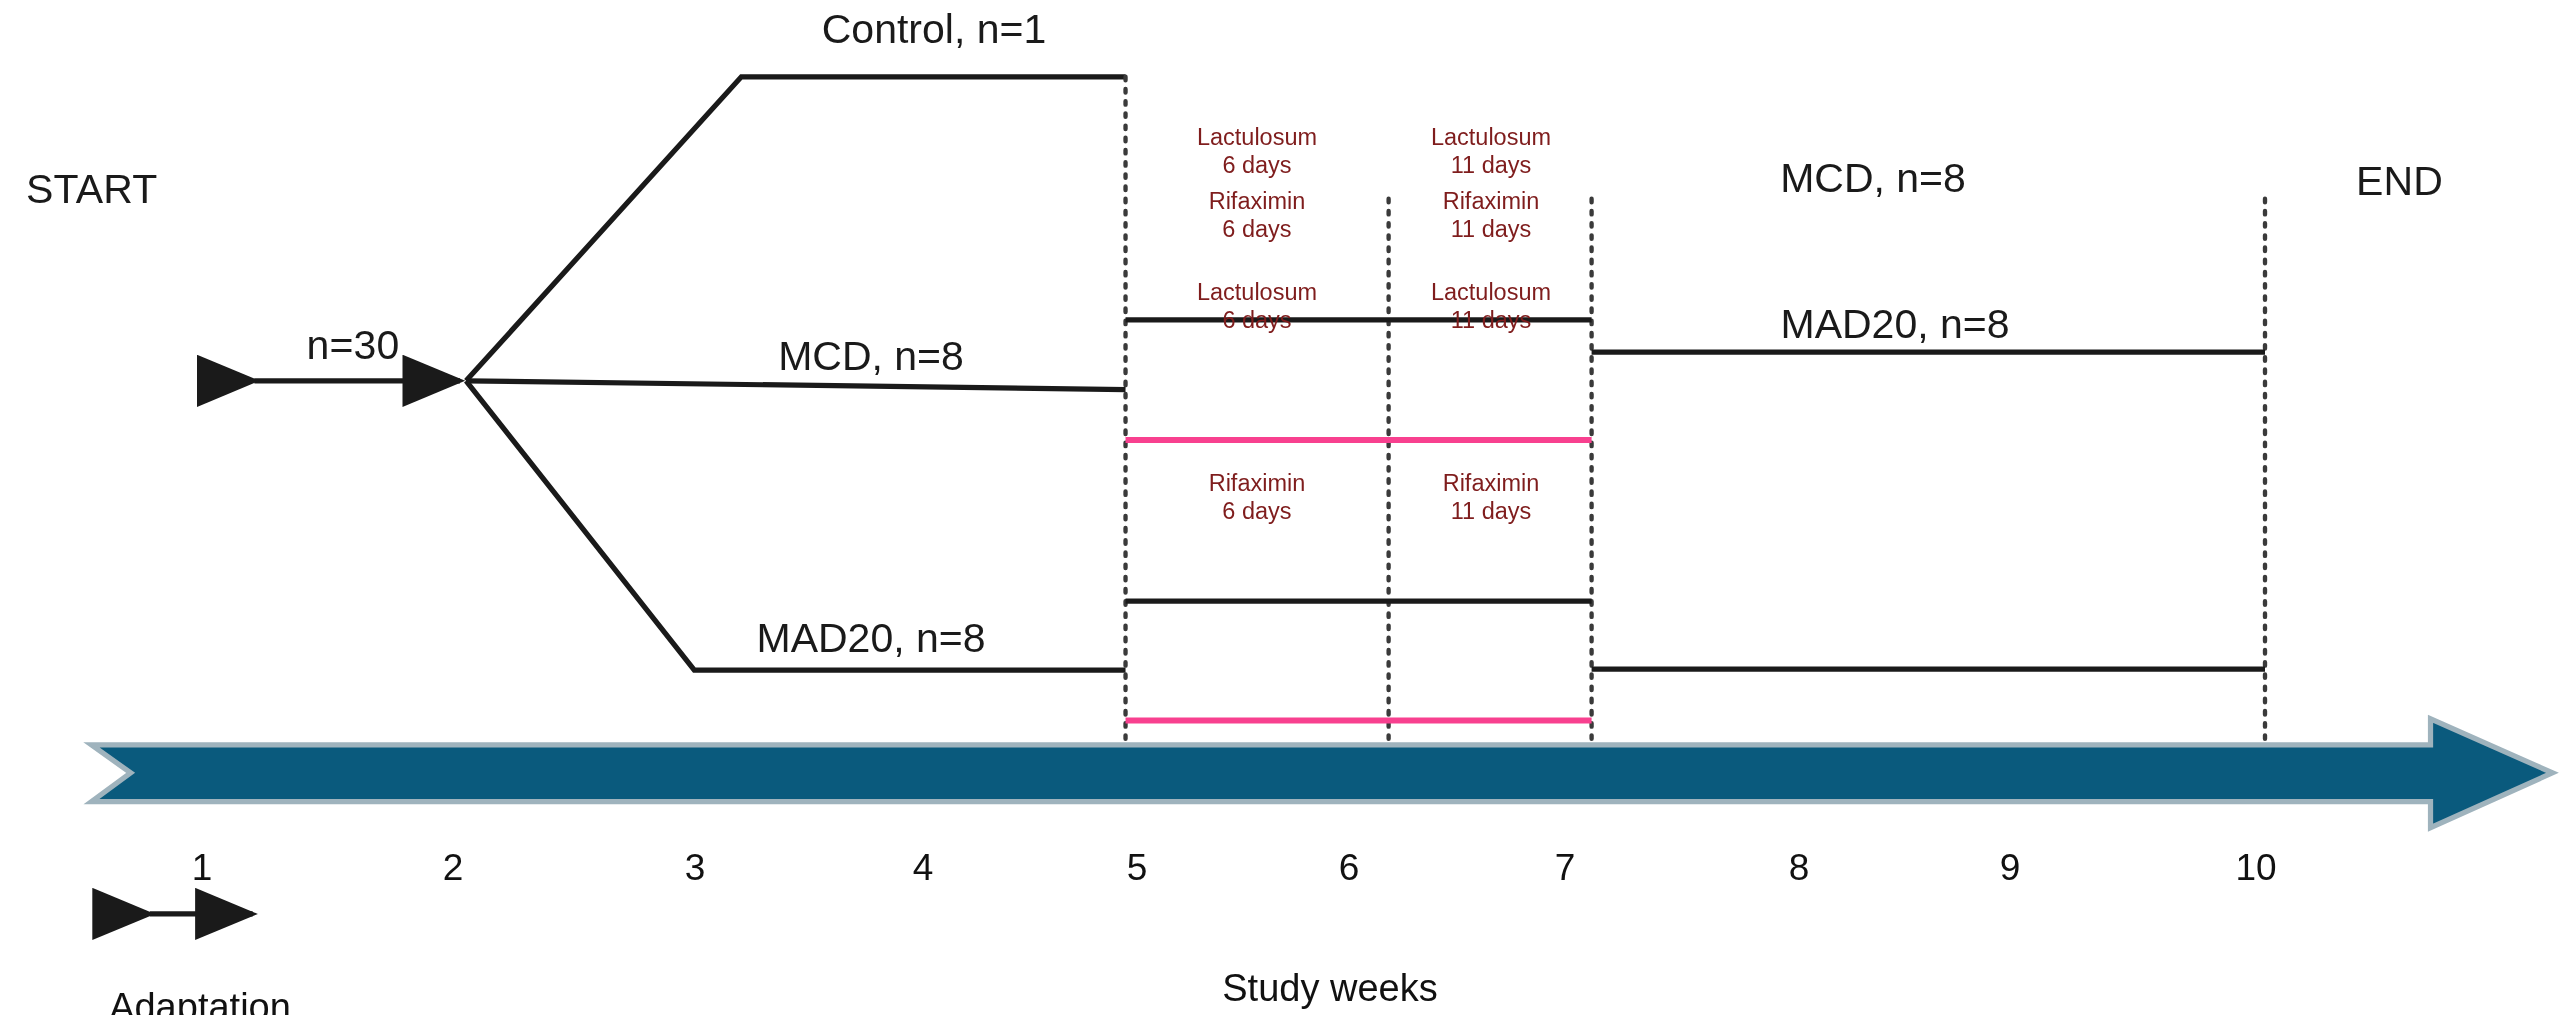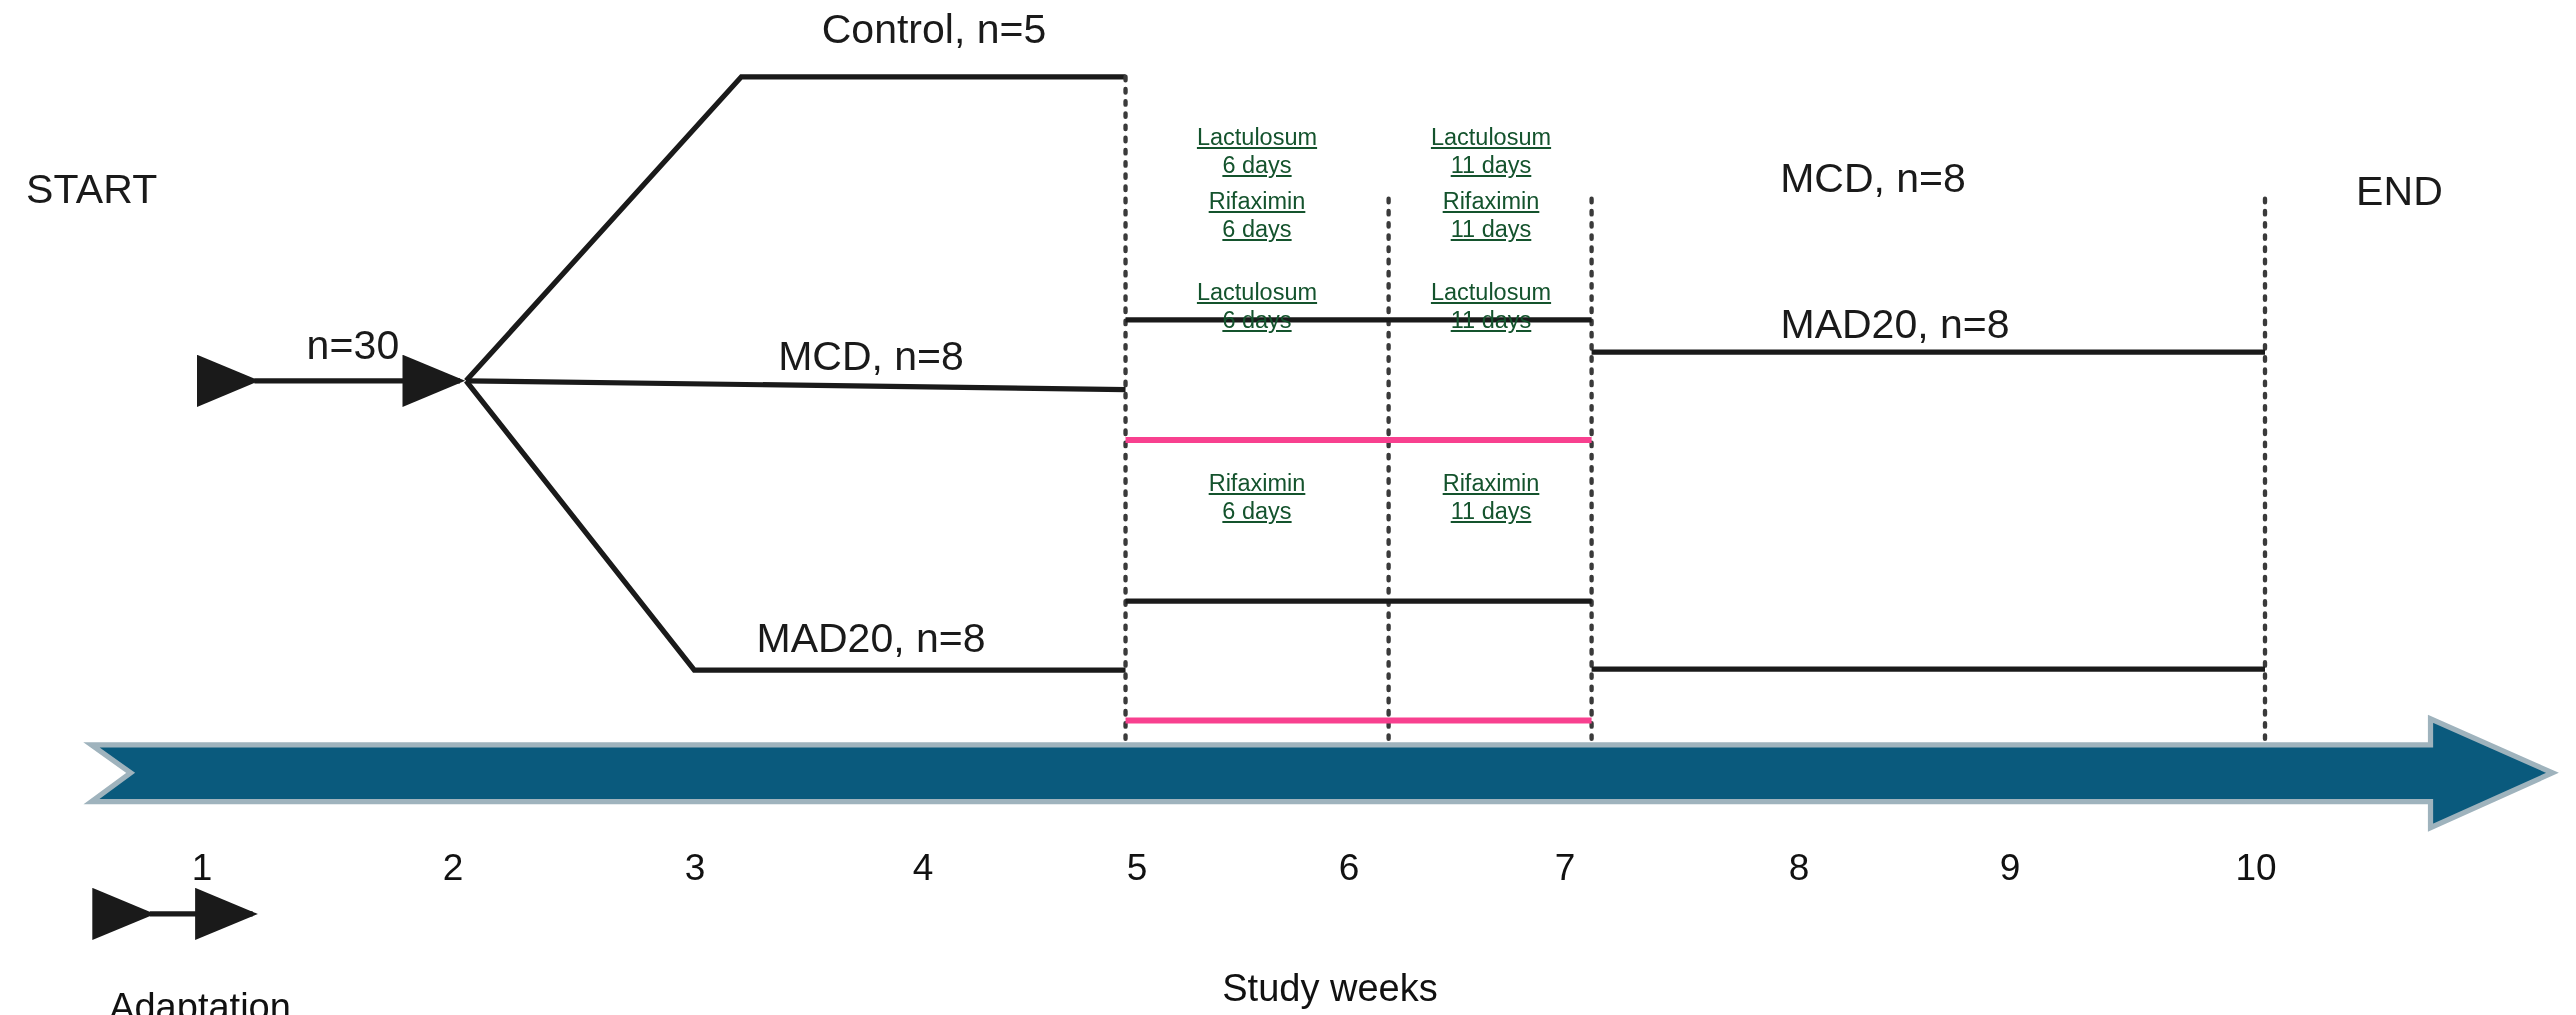--- a/index.html
+++ b/index.html
@@ -3,21 +3,21 @@
 <meta charset="utf-8">
 <title>Study Design Timeline</title>
 <style>
   html,body{margin:0;padding:0;background:#ffffff;}
   body{font-family:"Liberation Sans","DejaVu Sans",sans-serif;color:#000;}
   #stage{position:relative;width:2576px;height:1016px;background:#fff;overflow:hidden;}
   #svg{position:absolute;left:0;top:0;width:2576px;height:1016px;}
   .lbl{position:absolute;white-space:nowrap;color:#1a1a1a;}
   .big{font-size:41px;letter-spacing:0.2px;}
   .grp{font-size:41px;}
-  .small{font-size:23.5px;line-height:1.18;text-align:center;color:#14532d;text-decoration:underline;}
+  .small{font-size:23.5px;line-height:1.18;text-align:center;color:#7f1d1d;}
   .week{font-size:37px;color:#111;}
   .cap{font-size:38px;color:#111;}
   .ctr{transform:translateX(-50%);}
 </style>
 </head>
 <body>
 
 <div id="stage">
 
   <svg id="svg" viewBox="0 0 2957 1166">
@@ -68,23 +68,23 @@
 
     <g>
       <line x1="172" y1="1049" x2="290" y2="1049" stroke="#1a1a1a" stroke-width="6" marker-end="url(#ahR)" marker-start="url(#ahL)"></line>
     </g>
   </svg>
 
   <div class="lbl big" style="left:26px;top:166px;">START</div>
 
   <div class="lbl big ctr" style="left:353px;top:322px;">n=30</div>
 
-  <div class="lbl big" style="left:2356px;top:168px;">END</div>
+  <div class="lbl big" style="left:2356px;top:158px;">END</div>
 
-  <div class="lbl grp ctr" style="left:934px;top:6.1px;">Control, n=5</div>
+  <div class="lbl grp ctr" style="left:934px;top:6.1px;">Control, n=1</div>
 
   <div class="lbl grp ctr" style="left:871px;top:333px;">MCD, n=8</div>
 
   <div class="lbl grp ctr" style="left:871px;top:615px;">MAD20, n=8</div>
 
   <div class="lbl grp ctr" style="left:1873px;top:155px;">MCD, n=8</div>
 
   <div class="lbl grp ctr" style="left:1895px;top:301px;">MAD20, n=8</div>
 
   <div class="lbl small ctr" style="left:1257px;top:124px;">

